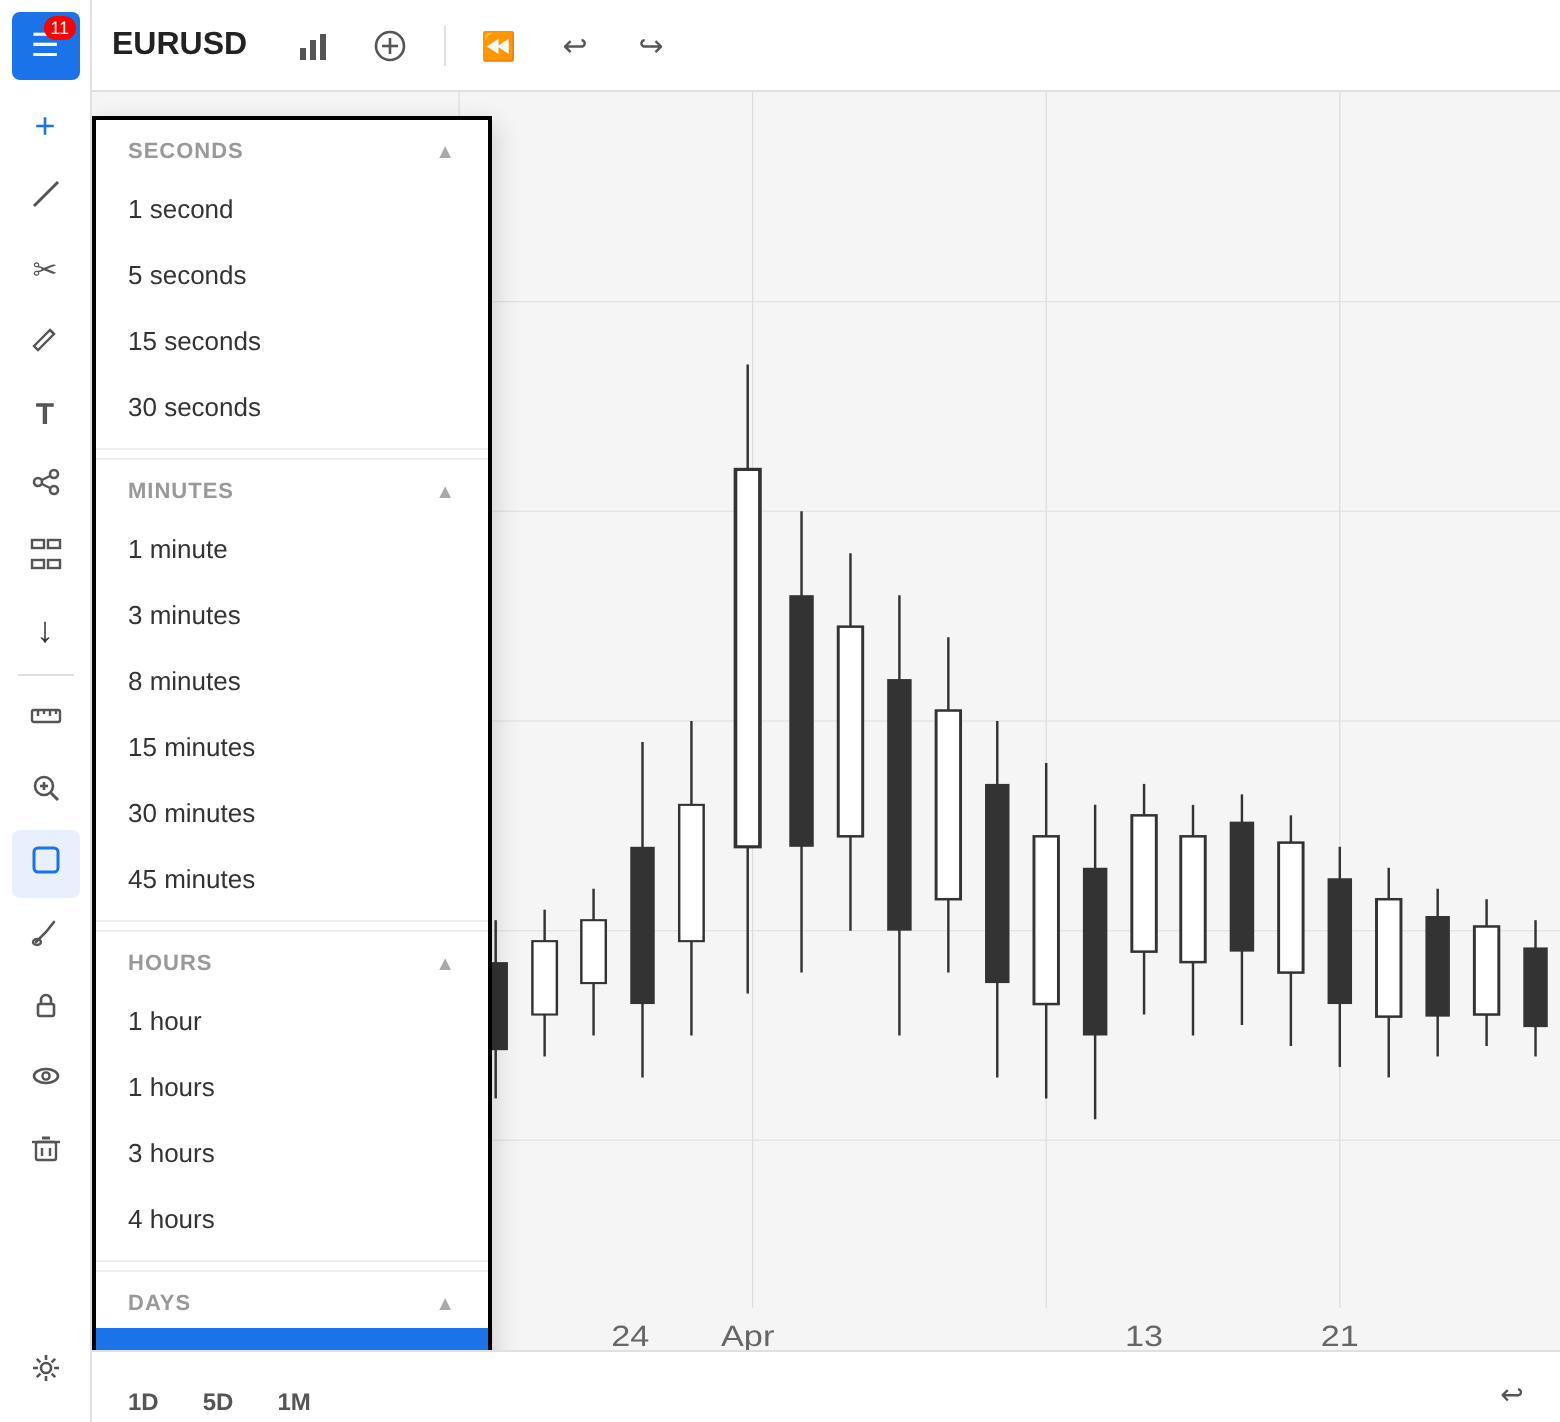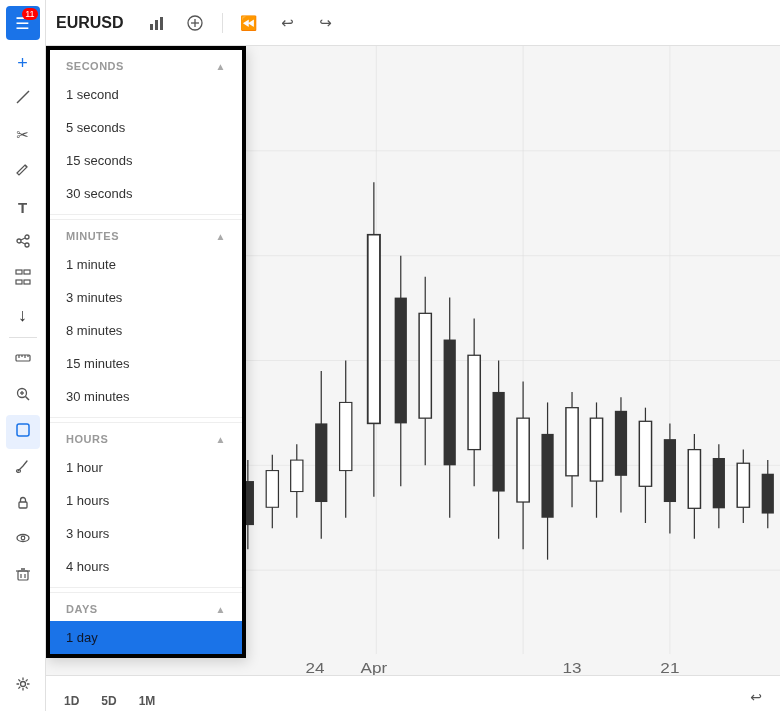--- a/index.html
+++ b/index.html
@@ -122,25 +122,25 @@
       font-size: 14px;
       color: #555;
       cursor: pointer;
       border-radius: 3px;
       margin-left: auto;
     }
 
     
     .dropdown-overlay {
       position: absolute;
-      top: 0;
+      top: 12px;
       left: 0;
       width: 200px;
       background: #fff;
-      border: 4px solid #000000;
+      border: 2px solid #000000;
       box-shadow: 2px 4px 12px rgba(0,0,0,0.15);
       z-index: 100;
       overflow-y: auto;
       max-height: 711px;
     }
 
     .dropdown-section-header {
       display: flex;
       align-items: center;
       justify-content: space-between;
@@ -449,20 +449,21 @@
 
         <div class="dropdown-section-header">
           <span>MINUTES</span>
           <span class="chevron">▲</span>
         </div>
         <div class="dropdown-item">1 minute</div>
         <div class="dropdown-item">3 minutes</div>
         <div class="dropdown-item">8 minutes</div>
         <div class="dropdown-item">15 minutes</div>
         <div class="dropdown-item">30 minutes</div>
+        <div class="dropdown-item">45 minutes</div>
 
         <div class="dropdown-divider"></div>
 
         <div class="dropdown-section-header">
           <span>HOURS</span>
           <span class="chevron">▲</span>
         </div>
         <div class="dropdown-item">1 hour</div>
         <div class="dropdown-item">1 hours</div>
         <div class="dropdown-item">3 hours</div>

